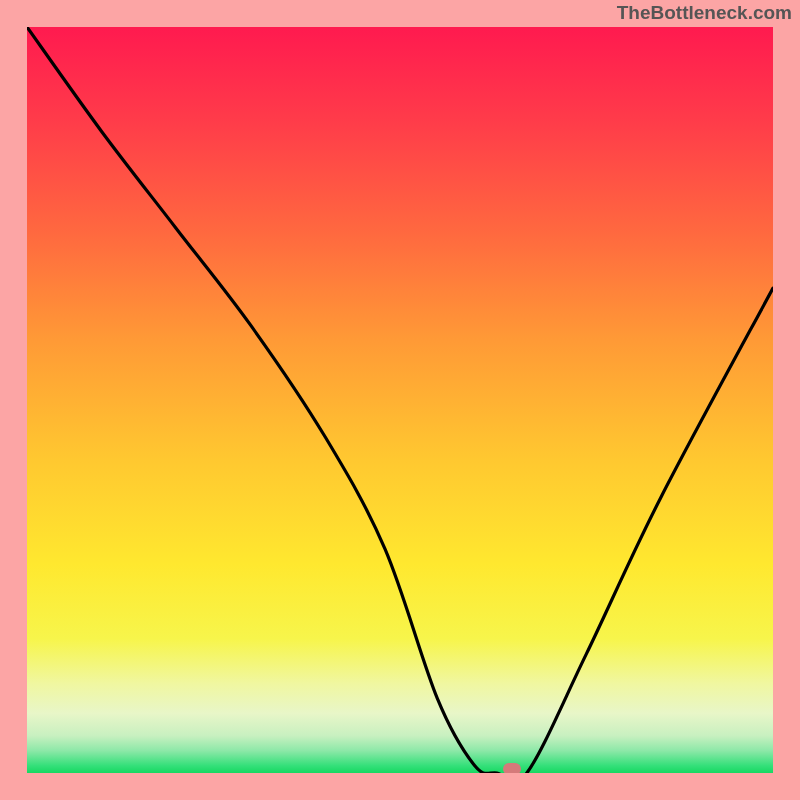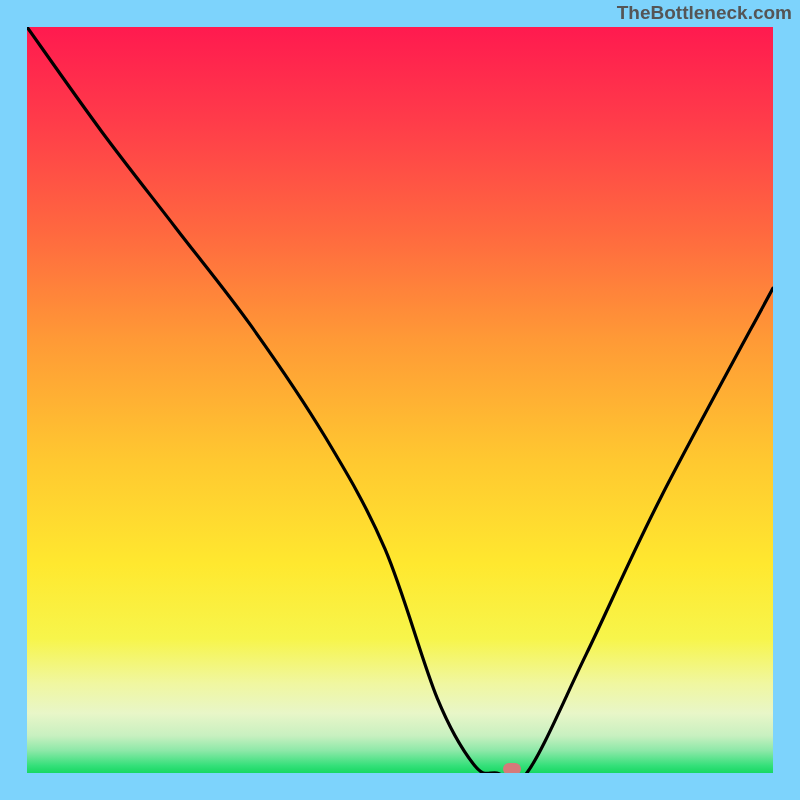--- a/index.html
+++ b/index.html
@@ -8,21 +8,21 @@
     width: 800px;
     height: 800px;
     background: #000;
     font-family: Arial, Helvetica, sans-serif;
     overflow: hidden;
   }
   .container {
     position: relative;
     width: 800px;
     height: 800px;
-    background: #7dd3fc;
+    background: #fca5a5;
   }
   .attribution {
     position: absolute;
     top: 2px;
     right: 8px;
     color: #555;
     font-size: 19px;
     font-weight: bold;
     z-index: 10;
   }

